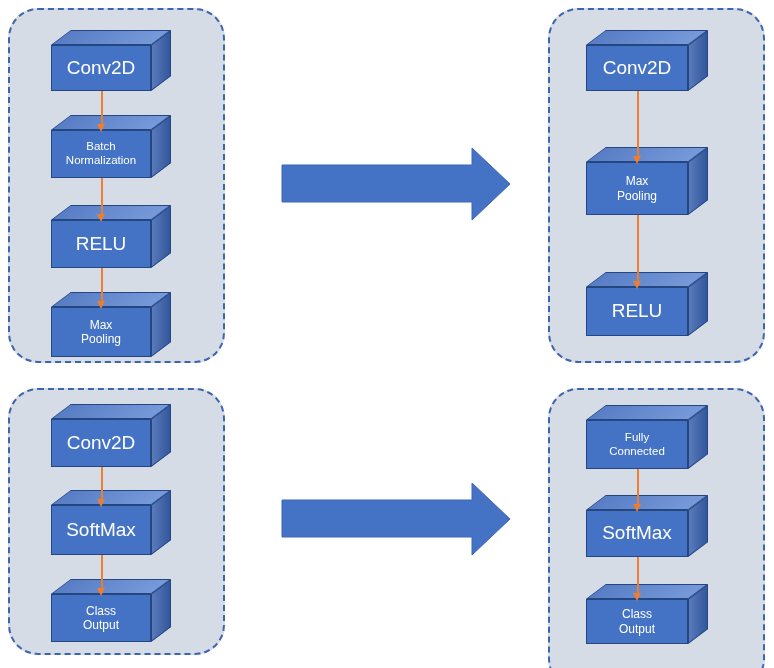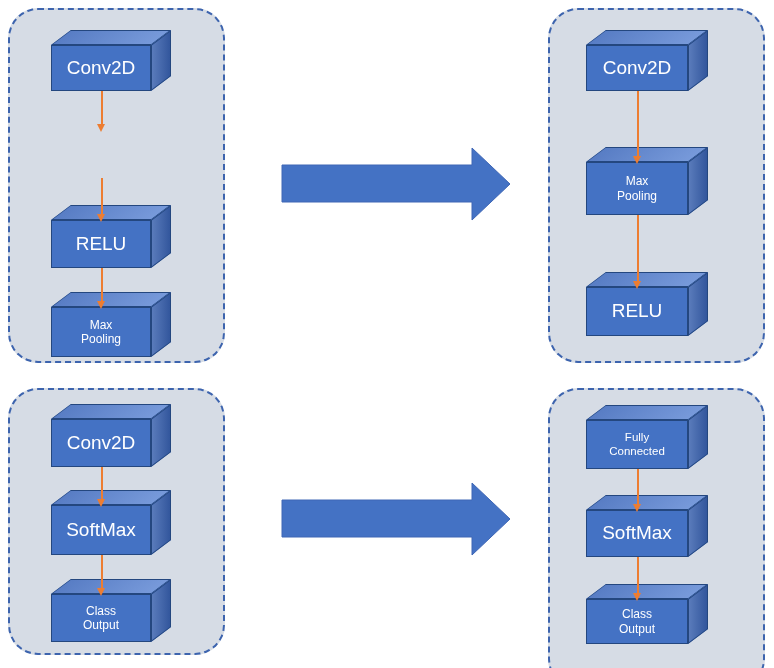--- a/index.html
+++ b/index.html
@@ -71,20 +71,26 @@
     <polygon points="282,500 472,500 472,483 510,519 472,555 472,537 282,537"></polygon>
   </svg>
 
   <div class="panel" style="left:8px;top:8px;width:217px;height:355px">
     <div class="cube lg" style="left:41px;top:35px;width:100px;height:46px">
       <div class="cube-top"></div>
       <div class="cube-side"></div>
       <div class="cube-front">Conv2D</div>
     </div>
     <div class="connector" style="left:87px;top:81px;height:41px"></div>
+    <div class="cube sm" style="left:41px;top:120px;width:100px;height:48px">
+      <div class="cube-top"></div>
+      <div class="cube-side"></div>
+      <div class="cube-front">Batch
+Normalization</div>
+    </div>
     <div class="connector" style="left:87px;top:168px;height:44px"></div>
     <div class="cube lg" style="left:41px;top:210px;width:100px;height:48px">
       <div class="cube-top"></div>
       <div class="cube-side"></div>
       <div class="cube-front">RELU</div>
     </div>
     <div class="connector" style="left:87px;top:258px;height:41px"></div>
     <div class="cube md" style="left:41px;top:297px;width:100px;height:50px">
       <div class="cube-top"></div>
       <div class="cube-side"></div>

